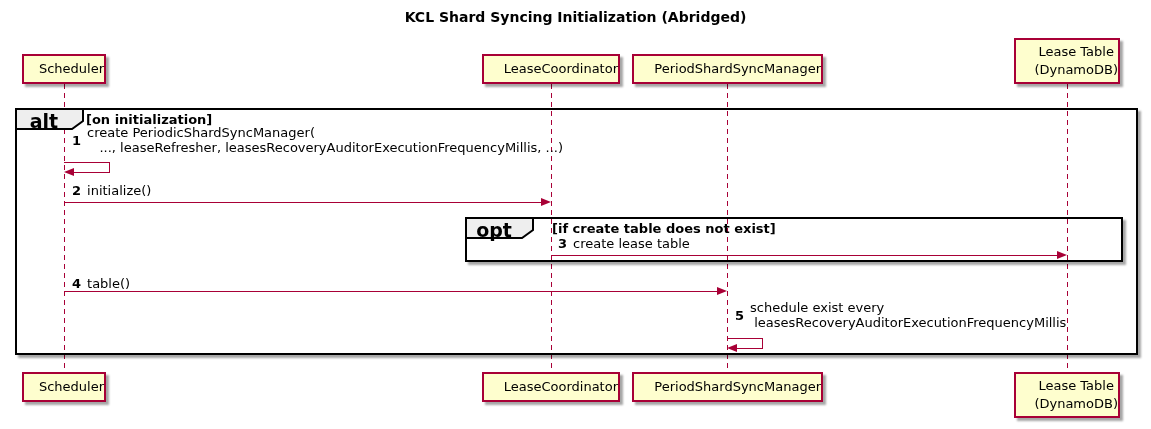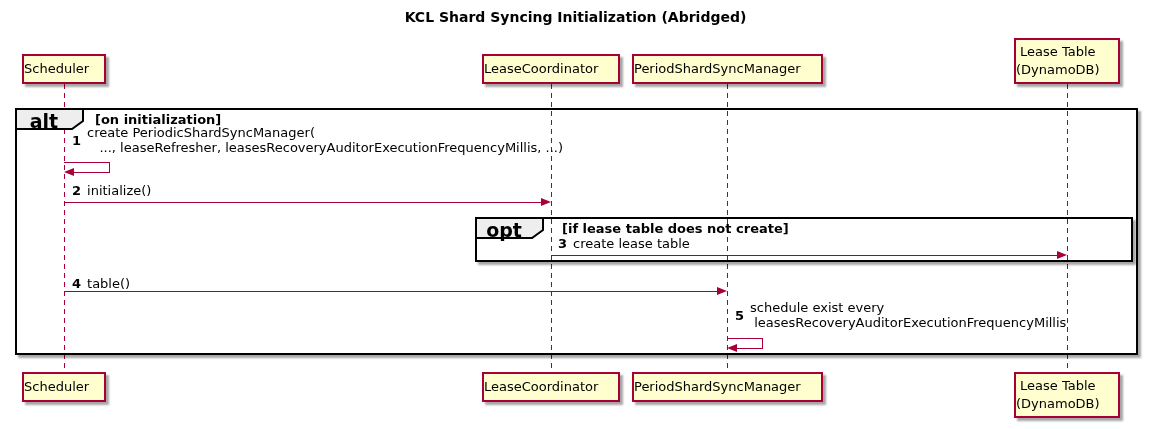--- a/index.html
+++ b/index.html
@@ -7,21 +7,21 @@
   .canvas { position:relative; width:1151px; height:429px; background:#ffffff; overflow:hidden; }
 
   .title { position:absolute; left:0; top:9px; width:100%; text-align:center;
            font-size:14px; font-weight:bold; }
 
   .lifeline { position:absolute; top:84px; height:288px; width:1px;
               background:repeating-linear-gradient(to bottom,#A80036 0 5px,transparent 5px 9px); }
 
   .pbox { position:absolute; background:#FEFECE; border:2px solid #A80036;
           box-shadow:3px 3px 2px rgba(0,0,0,0.35);
-          display:flex; align-items:center; justify-content:flex-start;
+          display:flex; align-items:center; justify-content:flex-end;
           text-align:center; font-size:13px; white-space:pre-line; line-height:1.35; }
 
   .frame { position:absolute; border:2px solid #000000;
            box-shadow:3px 3px 2px rgba(0,0,0,0.35); background:transparent; }
   .frame-tab { position:absolute; left:-1px; top:-1px; width:68px; height:22px; }
   .frame-tab .op { position:absolute; left:0; top:1px; width:56px; text-align:center;
                    font-weight:bold; font-size:19px; }
   .guard { position:absolute; font-weight:bold; font-size:13px; white-space:nowrap; }
 
   .msg { position:absolute; display:flex; align-items:center; gap:6px;
@@ -56,31 +56,31 @@
   <div class="pbox" style="left:1014px;top:38px;width:106px;height:46px"><span>Lease Table
 (DynamoDB)</span></div>
 
   <div class="frame" style="left:15px;top:108px;width:1123px;height:247px">
     <div class="frame-tab">
       <svg width="68" height="22">
           <polygon points="0,0 67,0 67,12 56,20 0,20" fill="#EEEEEE" stroke="#000000" stroke-width="2"></polygon>
         </svg>
       <span class="op">alt</span>
     </div>
-    <span class="guard" style="left:78px;top:2px">[on initialization]</span>
+    <span class="guard" style="left:69px;top:2px">[on initialization]</span>
   </div>
 
-  <div class="frame" style="left:475px;top:217px;width:658px;height:45px">
+  <div class="frame" style="left:465px;top:217px;width:658px;height:45px">
     <div class="frame-tab">
       <svg width="68" height="22">
           <polygon points="0,0 67,0 67,12 56,20 0,20" fill="#EEEEEE" stroke="#000000" stroke-width="2"></polygon>
         </svg>
       <span class="op">opt</span>
     </div>
-    <span class="guard" style="left:85px;top:2px">[if lease table does not create]</span>
+    <span class="guard" style="left:85px;top:2px">[if create table does not exist]</span>
   </div>
 
   <div class="msg" style="left:72px;top:125px">
     <span class="num">1</span>
     <span class="txt">create PeriodicShardSyncManager(
    ..., leaseRefresher, leasesRecoveryAuditorExecutionFrequencyMillis, ...)</span>
   </div>
   <div class="h-line" style="left:64px;top:162px;width:46px"></div>
   <div class="v-line" style="left:109px;top:162px;height:10px"></div>
   <div class="h-line" style="left:73px;top:172px;width:37px"></div>

